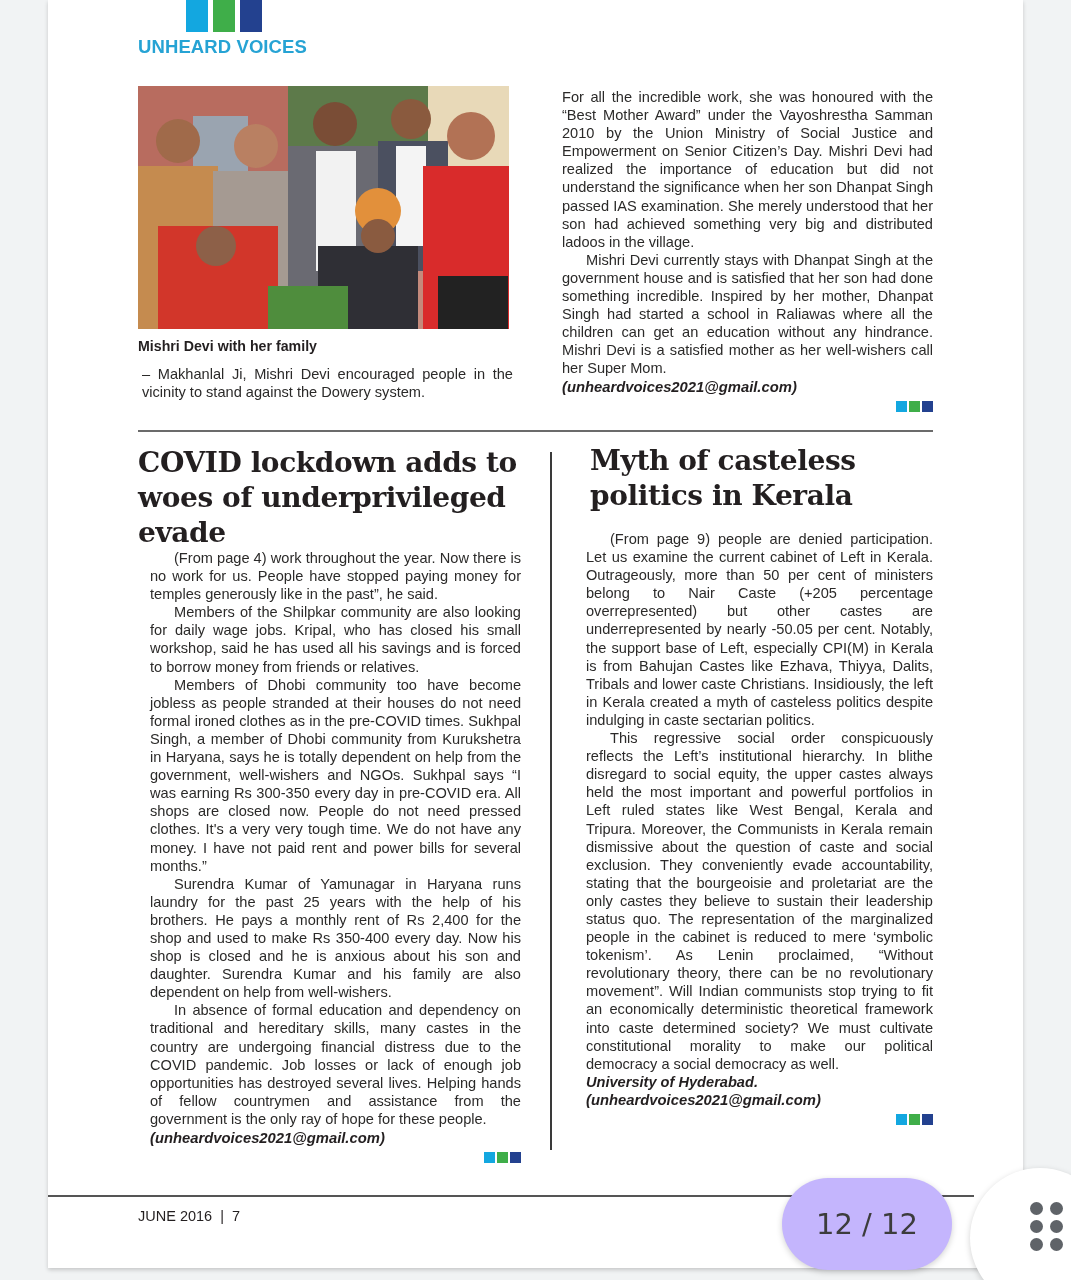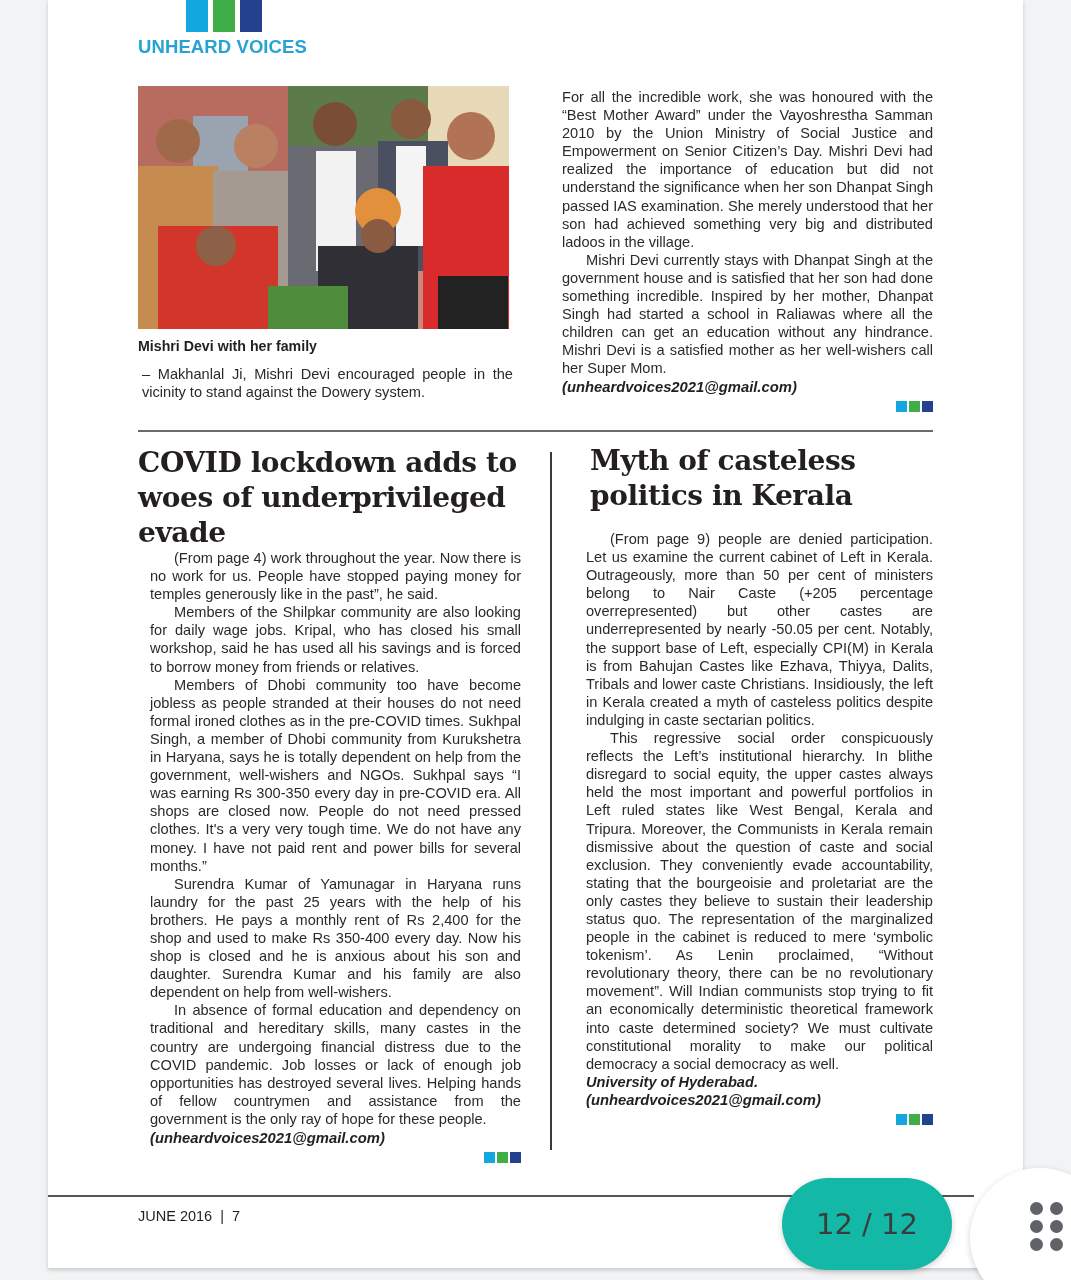--- a/index.html
+++ b/index.html
@@ -73,21 +73,21 @@
 
   .footer-rule { left: 48px; top: 1195px; width: 926px; height: 2px; background: #555; }
   .footer-text {
     left: 138px; top: 1208px; font-family: "Liberation Sans", sans-serif;
     font-size: 14.5px; color: #231f20;
   }
 
   
   .page-indicator {
     left: 782px; top: 1178px; width: 170px; height: 92px; border-radius: 46px;
-    background: #14b8a6; box-shadow: 0 2px 6px rgba(0,0,0,0.18);
+    background: #c4b5fd; box-shadow: 0 2px 6px rgba(0,0,0,0.18);
     display: flex; align-items: center; justify-content: center;
     font-family: "DejaVu Sans", sans-serif; font-size: 29px; color: #3c3c3c;
   }
   .menu-fab {
     left: 970px; top: 1168px; width: 140px; height: 140px; border-radius: 70px;
     background: #ffffff; box-shadow: 0 2px 6px rgba(0,0,0,0.18);
   }
   .menu-dots { position: absolute; left: 60px; top: 34px; display: grid;
     grid-template-columns: 14px 14px; gap: 5px 6px; }
   .menu-dots span { width: 13px; height: 13px; border-radius: 50%; background: #5f6368; display: block; }

